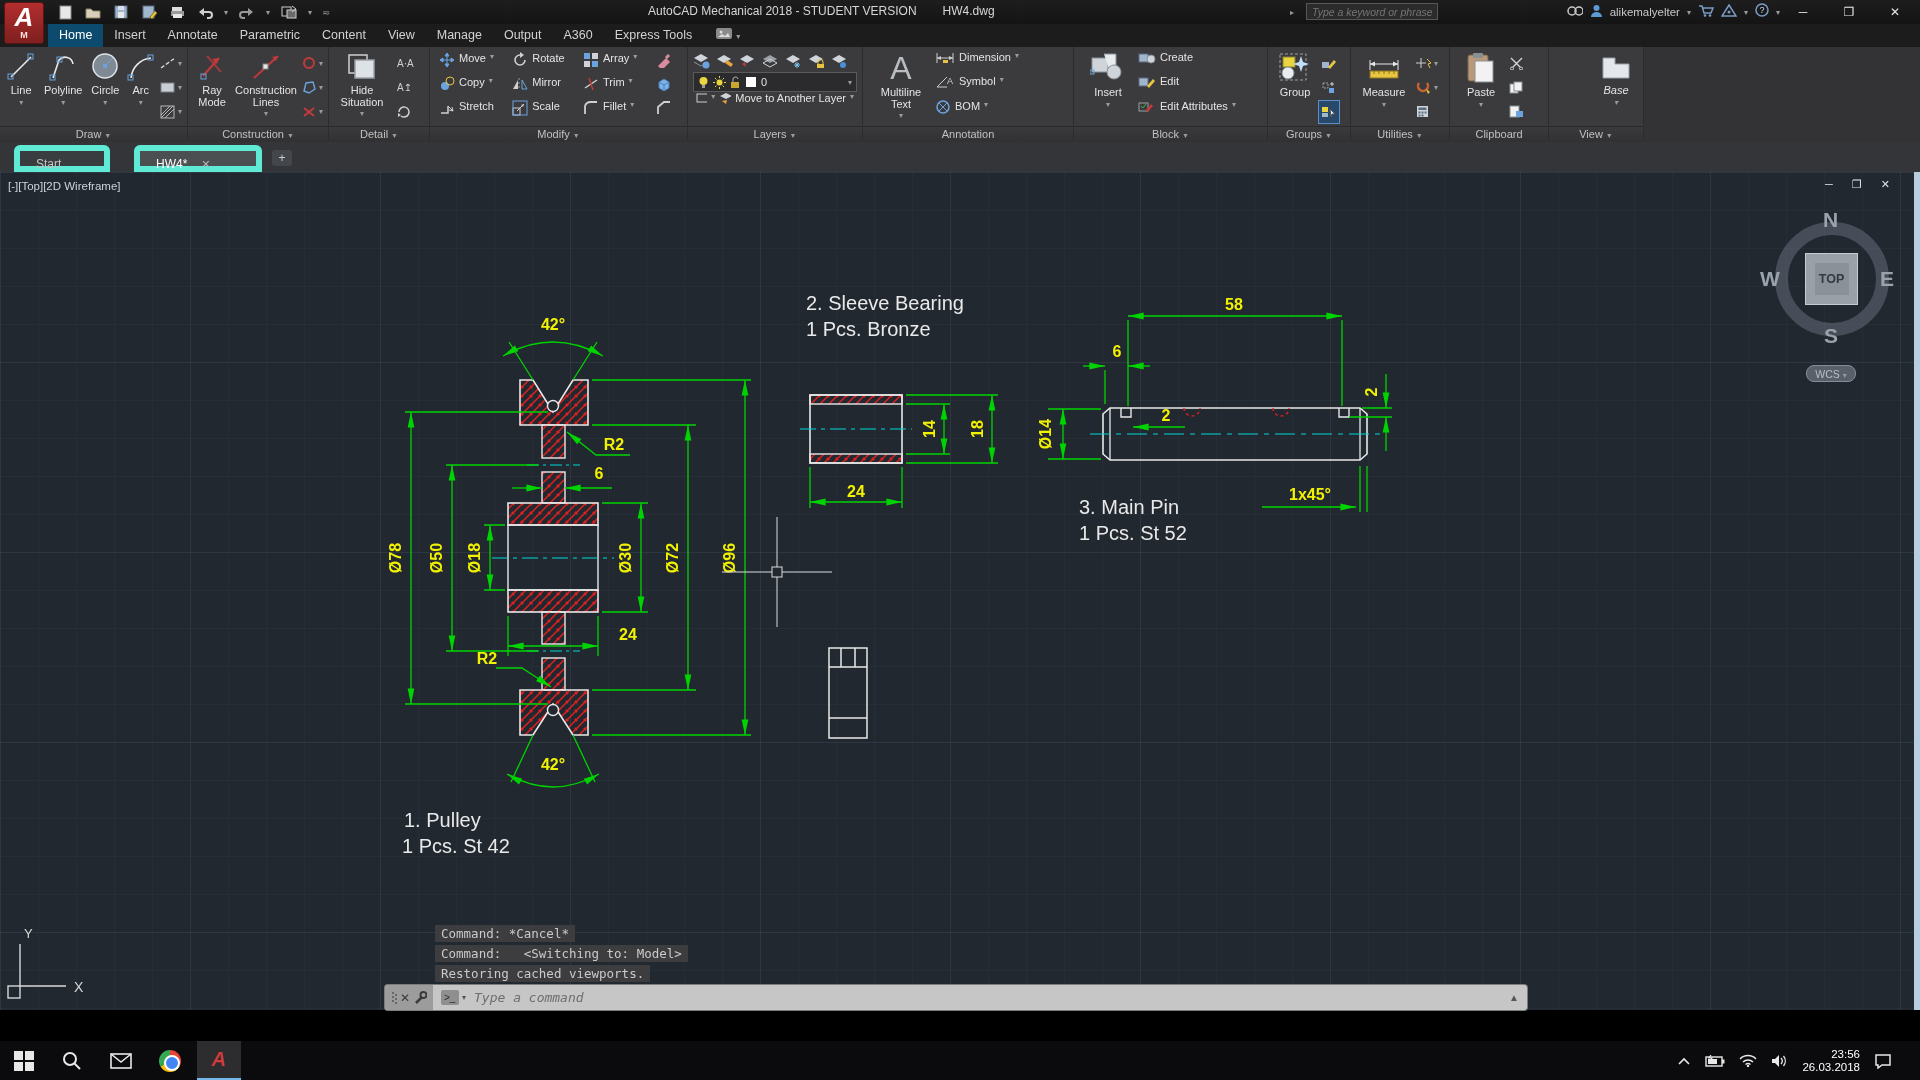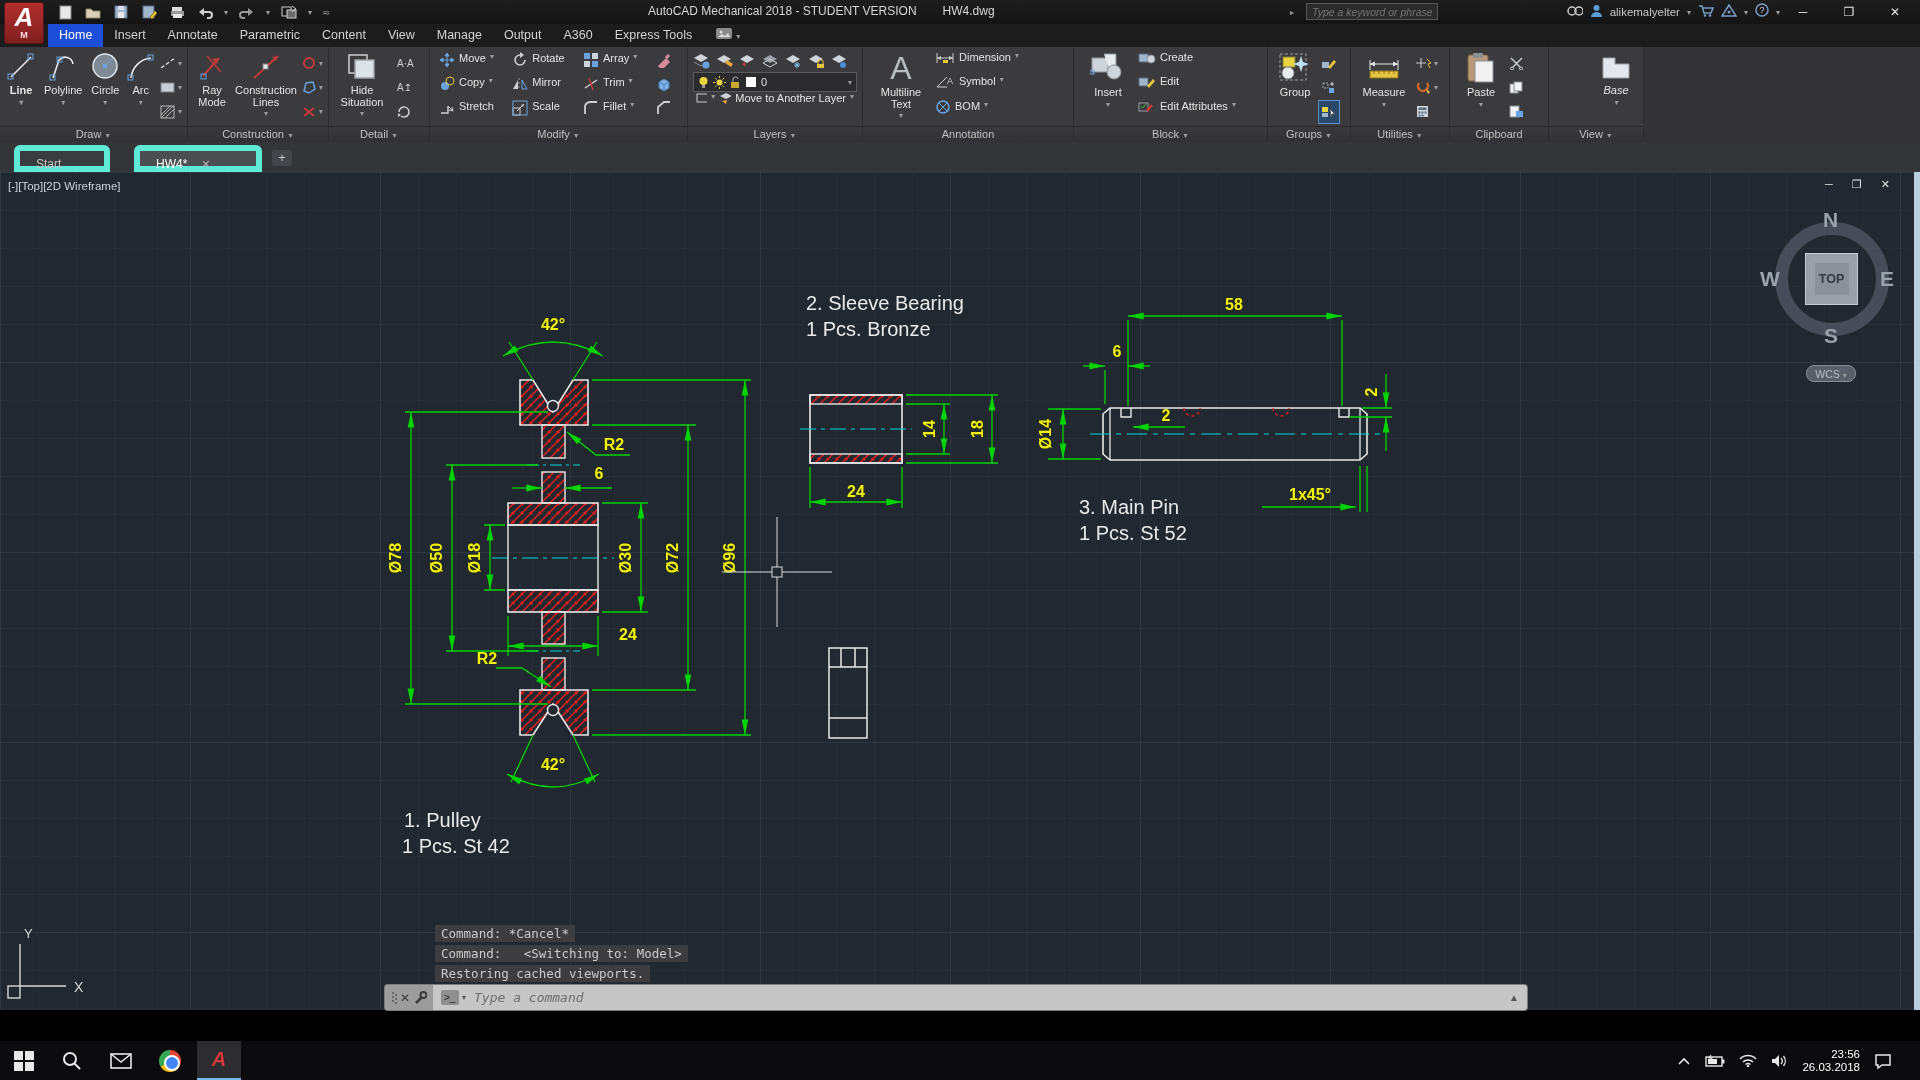--- a/index.html
+++ b/index.html
@@ -22,21 +22,21 @@
   #title-file { margin-left:26px; }
   #searchbox { position:absolute; left:1306px; top:3px; width:132px; height:17px; background:#2b2b2b;
     border:1px solid #565656; color:#8e8e8e; font-size:10.5px; font-style:italic; padding:1px 5px; }
   .tb-right { position:absolute; top:0; height:24px; display:flex; align-items:center; gap:7px; color:#c8c8c8; }
   .winbtns { position:absolute; top:0; right:0; width:140px; height:24px; display:flex; }
   .winbtn { width:46px; height:24px; text-align:center; line-height:24px; font-size:12px; color:#e8e8e8; }
 
   
   #tabrow { position:absolute; left:0; top:24px; width:1920px; height:23px; background:#1c1c1c; z-index:30; }
   .rtab { display:inline-block; padding:4px 11px 5px 11px; font-size:12.5px; color:#d2d2d2; }
-  .rtab.active { background:#1d4ed8; color:#fff; }
+  .rtab.active { background:#0c4a6e; color:#fff; }
   #tabrow .tabs { position:absolute; left:48px; top:0; }
 
   
   #ribbon { position:absolute; left:0; top:47px; width:1920px; height:95px; background:#333336; display:flex; z-index:20;}
   .panel { height:95px; background:#3b3b3d; border-right:1px solid #2c2c2e; display:flex; flex-direction:column; }
   .pbody { height:79px; display:flex; align-items:stretch; padding:2px 2px 0 2px; }
   .plabel { height:16px; background:linear-gradient(#3a3a3c,#313133); border-top:1px solid #2a2a2c;
     font-size:11px; color:#c0c0c0; text-align:center; line-height:15px; white-space:nowrap; }
   .plabel .dd { font-size:7px; margin-left:3px; }
   .bigbtn { display:flex; flex-direction:column; align-items:center; justify-content:flex-start;
@@ -229,21 +229,21 @@
           <path d="M2,9 l4,-3 l3,2 l3,-3 l2,4 z" fill="#ddd"></path>
         </svg></span>
     <span class="dd">▾</span>
   </div>
 </div>
 
 <div id="ribbon">
 
   <div class="panel" style="width:188px;">
     <div class="pbody">
-      <div class="bigbtn" style="width:40px;font-weight:bold;">
+      <div class="bigbtn" style="width:40px;">
         <svg width="28" height="30">
             <line x1="4" y1="25" x2="24" y2="5" stroke="#e8e8e8" stroke-width="1.6"></line>
             <rect x="1" y="22" width="5" height="5" fill="none" stroke="#6aa3e0"></rect>
             <rect x="21" y="2" width="5" height="5" fill="none" stroke="#6aa3e0"></rect>
           </svg>
         <span>Line</span>
           <span class="dd">▾</span>
       </div>
       <div class="bigbtn" style="width:48px;">
         <svg width="28" height="30">

